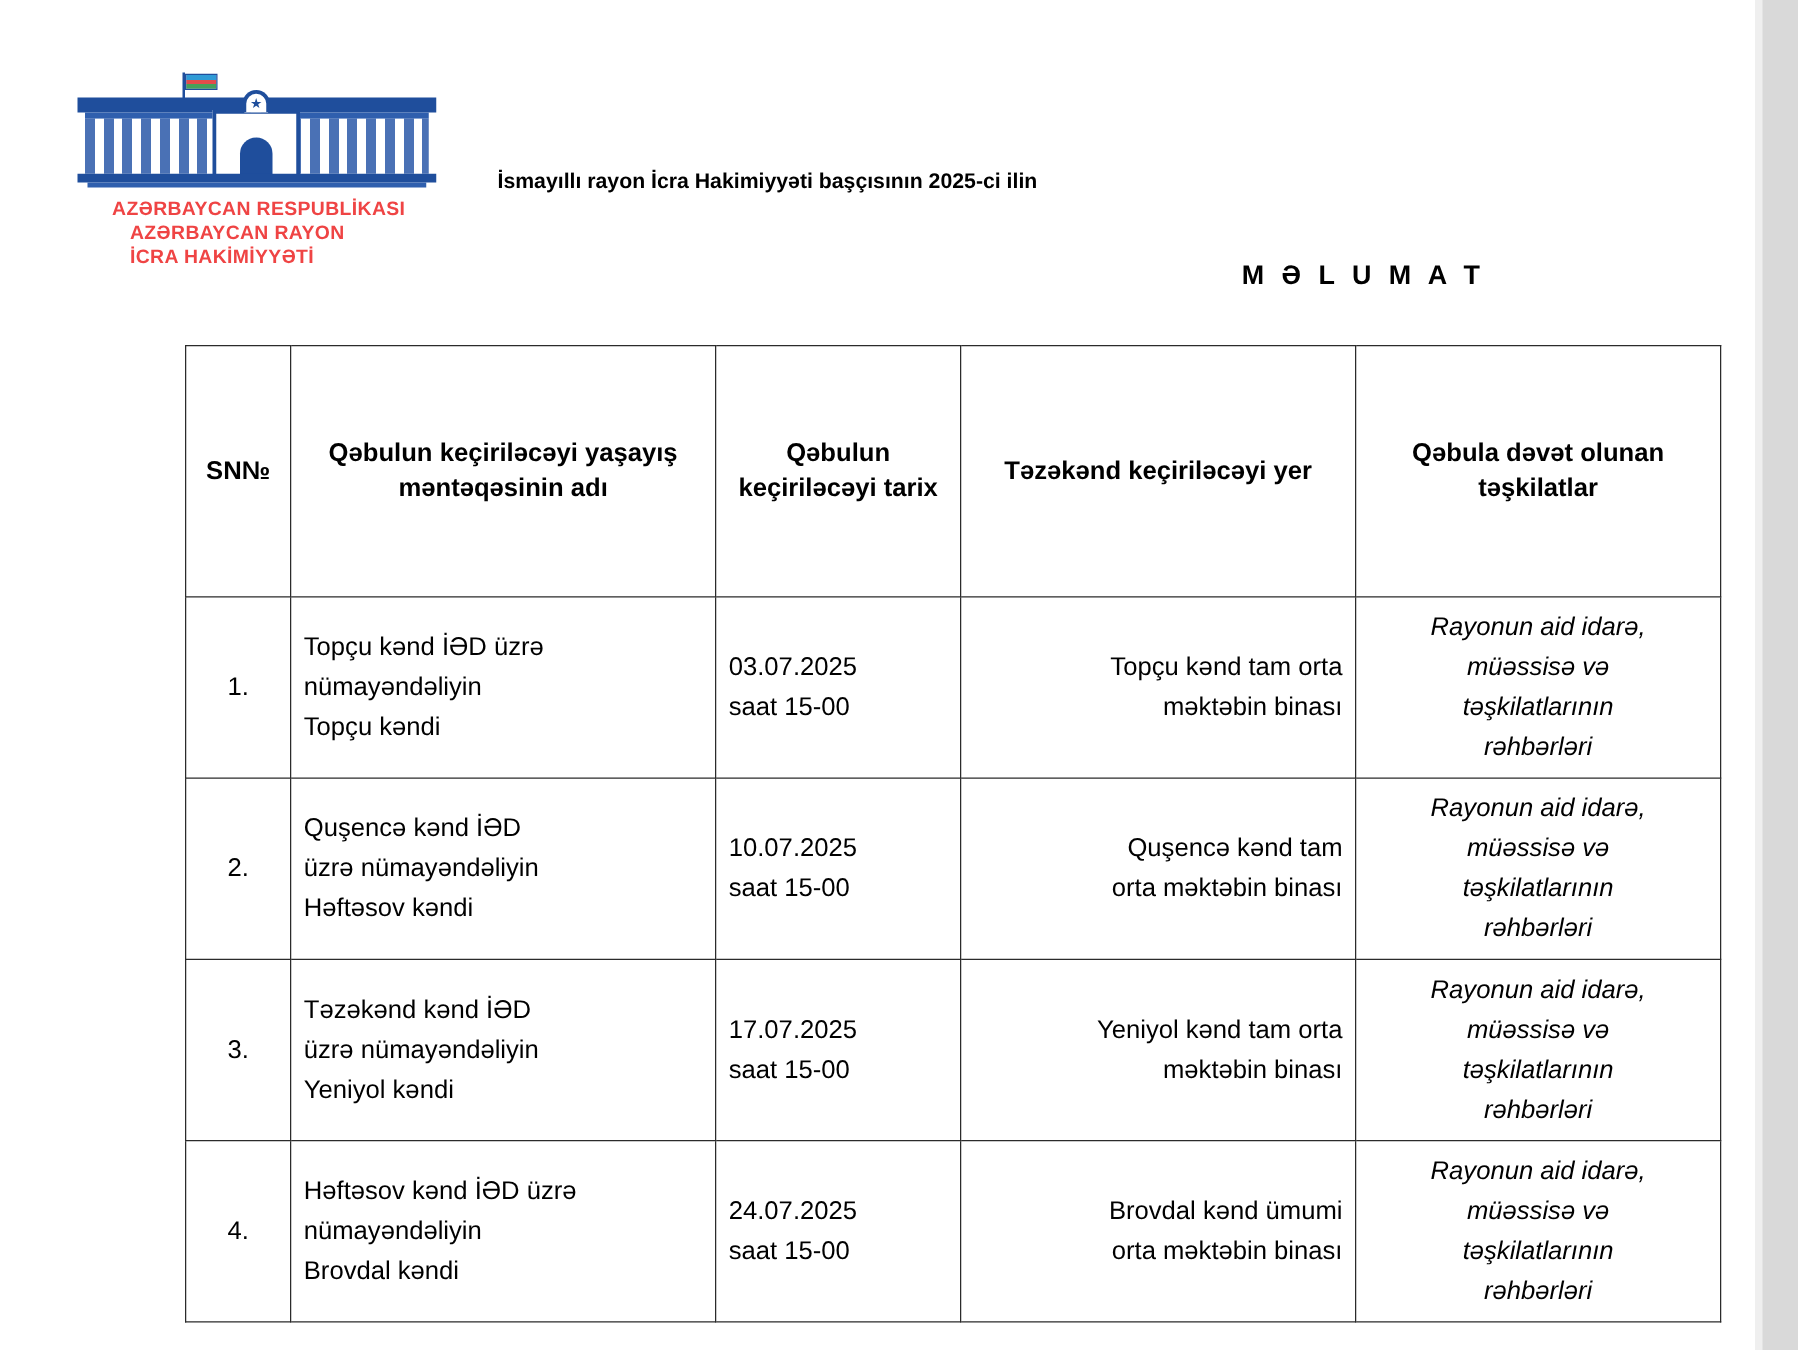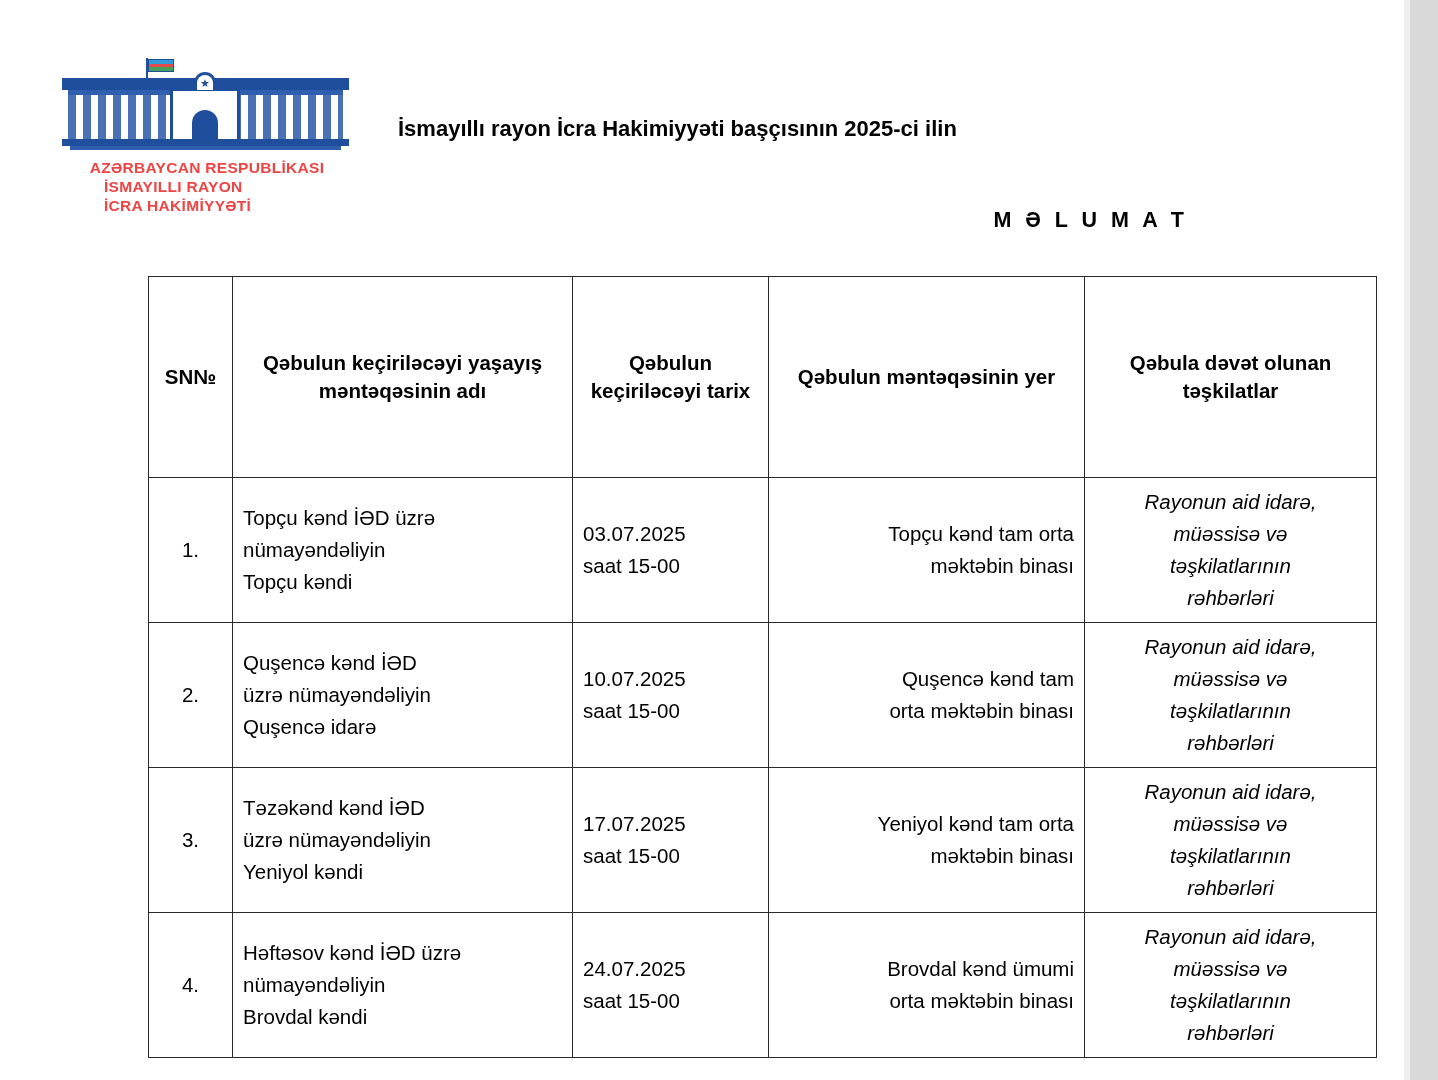--- a/index.html
+++ b/index.html
@@ -157,24 +157,24 @@
     letter-spacing: .3px;
   }
   .logo-text .l1 { text-align: center; }
   .logo-text .l2 { padding-left: 42px; }
   .logo-text .l3 { padding-left: 42px; }
 
   
   .heading {
     position: absolute;
     left: 398px;
-    top: 112px;
+    top: 128px;
     width: 790px;
     font-weight: bold;
-    font-size: 22px;
+    font-size: 17px;
     line-height: 33px;
     color: #000;
   }
   .melumat {
     position: absolute;
     left: 398px;
     top: 208px;
     width: 790px;
     text-align: right;
     font-weight: bold;
@@ -239,21 +239,21 @@
       <div class="colonnade"></div>
       <div class="center-block"></div>
       <div class="center-dome"></div>
       <div class="center-star">★</div>
       <div class="door"></div>
       <div class="plinth"></div>
       <div class="base"></div>
     </div>
     <div class="logo-text">
       <div class="l1">AZƏRBAYCAN RESPUBLİKASI</div>
-      <div class="l2">İSMAYILLI RAYON</div>
+      <div class="l2">AZƏRBAYCAN RAYON</div>
       <div class="l3">İCRA HAKİMİYYƏTİ</div>
     </div>
   </div>
 
   <div class="heading">
     <div>İsmayıllı rayon İcra Hakimiyyəti  başçısının 2025-ci ilin</div>
   </div>
   <div class="melumat">M Ə L U M A T</div>
 
   <table class="info">
@@ -262,21 +262,21 @@
         <col class="c-name">
         <col class="c-date">
         <col class="c-place">
         <col class="c-org">
     </colgroup>
     <thead>
       <tr>
         <th>SN№</th>
         <th>Qəbulun keçiriləcəyi yaşayış məntəqəsinin adı</th>
         <th>Qəbulun keçiriləcəyi tarix</th>
-        <th>Qəbulun məntəqəsinin yer</th>
+        <th>Təzəkənd keçiriləcəyi yer</th>
         <th>Qəbula  dəvət olunan təşkilatlar</th>
       </tr>
     </thead>
     <tbody>
       <tr>
         <td class="sn">1.</td>
         <td class="name">
           <span class="nowrap-line">Topçu kənd İƏD üzrə</span>
           <span class="nowrap-line">nümayəndəliyin</span>
           <span class="nowrap-line">Topçu kəndi</span>
@@ -294,21 +294,21 @@
           <span class="nowrap-line">müəssisə və</span>
           <span class="nowrap-line">təşkilatlarının</span>
           <span class="nowrap-line">rəhbərləri</span>
         </td>
       </tr>
       <tr>
         <td class="sn">2.</td>
         <td class="name">
           <span class="nowrap-line">Quşencə  kənd İƏD</span>
           <span class="nowrap-line">üzrə nümayəndəliyin</span>
-          <span class="nowrap-line">Quşencə idarə</span>
+          <span class="nowrap-line">Həftəsov kəndi</span>
         </td>
         <td class="date">
           <span class="nowrap-line">10.07.2025</span>
           <span class="nowrap-line">saat  15-00</span>
         </td>
         <td class="place">
           <span class="nowrap-line">Quşencə kənd tam</span>
           <span class="nowrap-line">orta  məktəbin binası</span>
         </td>
         <td class="org">

